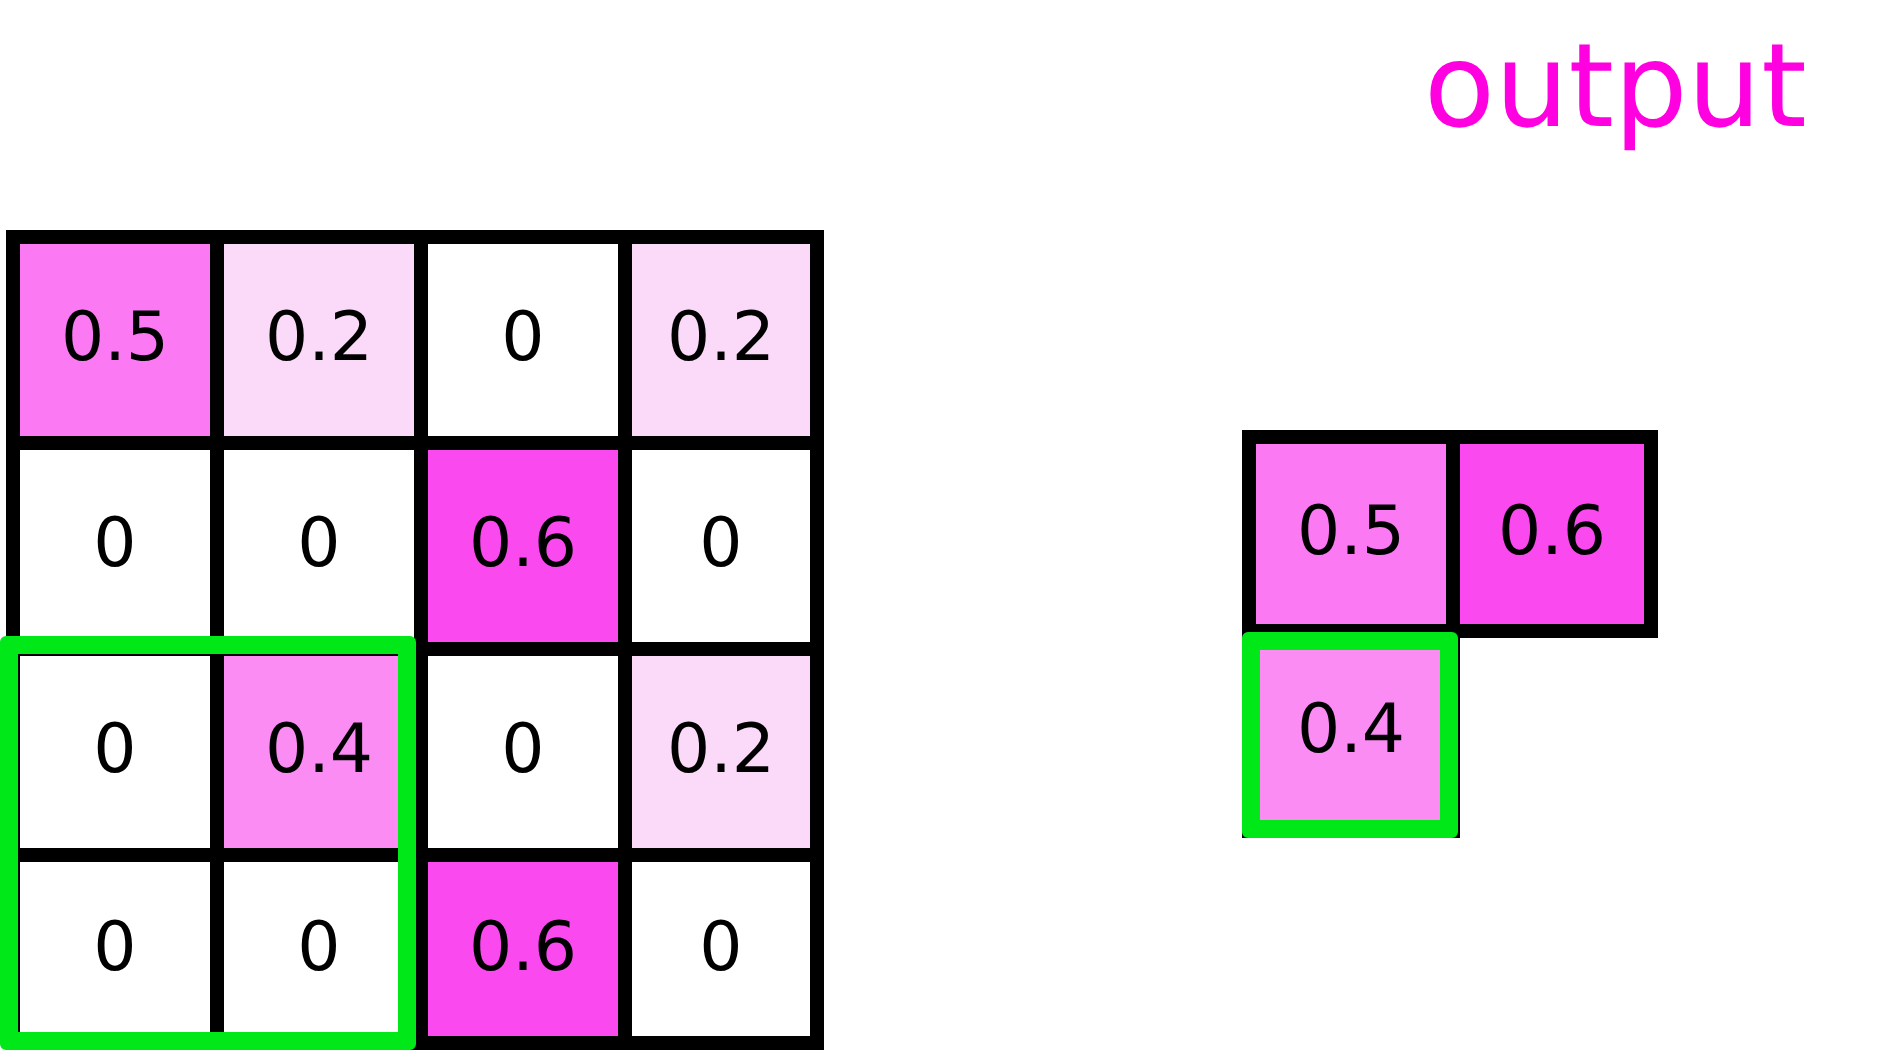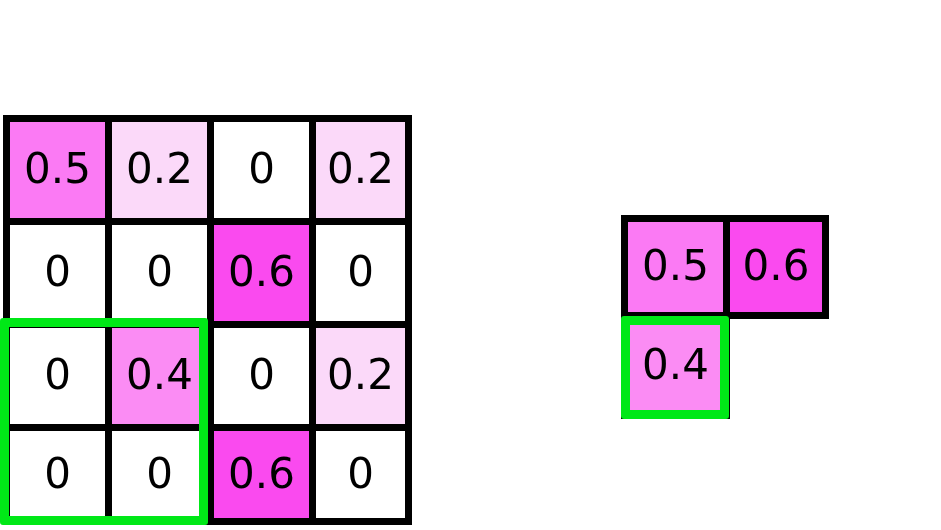--- a/index.html
+++ b/index.html
@@ -41,21 +41,21 @@
   }
 
   
   .cell {
     position: absolute;
     box-sizing: border-box;
     border: 7px solid #000000;
     display: flex;
     align-items: center;
     justify-content: center;
-    font-size: 42px;
+    font-size: 34px;
     line-height: 1;
     color: #000000;
     background: #ffffff;
     overflow: hidden;
   }
   .cell .val {
     display: block;
     pointer-events: none;
     transform: translateY(-1px);
   }
@@ -76,20 +76,21 @@
   
   #input-grid  { left: 3px;   top: 115px; width: 409px; height: 410px; }
   #output-grid { left: 621px; top: 215px; width: 208px; height: 206px; }
 </style>
 </head>
 <body style="background: rgb(255, 255, 255);">
 
 <div class="stage">
 
 
+  <div class="title" id="title-output" style="color: rgb(255, 0, 224);">output</div>
 
   <div class="grid-panel" id="input-grid">
 
     <div class="cell" style="left: 0px; top: 0px; width: 109px; height: 110px; background: rgb(251, 122, 244); border-color: rgb(0, 0, 0);">
       <span class="val">0.5</span>
     </div>
     <div class="cell" style="left: 102px; top: 0px; width: 109px; height: 110px; background: rgb(251, 217, 249); border-color: rgb(0, 0, 0);">
       <span class="val">0.2</span>
     </div>
     <div class="cell" style="left: 204px; top: 0px; width: 109px; height: 110px; background: rgb(255, 255, 255); border-color: rgb(0, 0, 0);">

